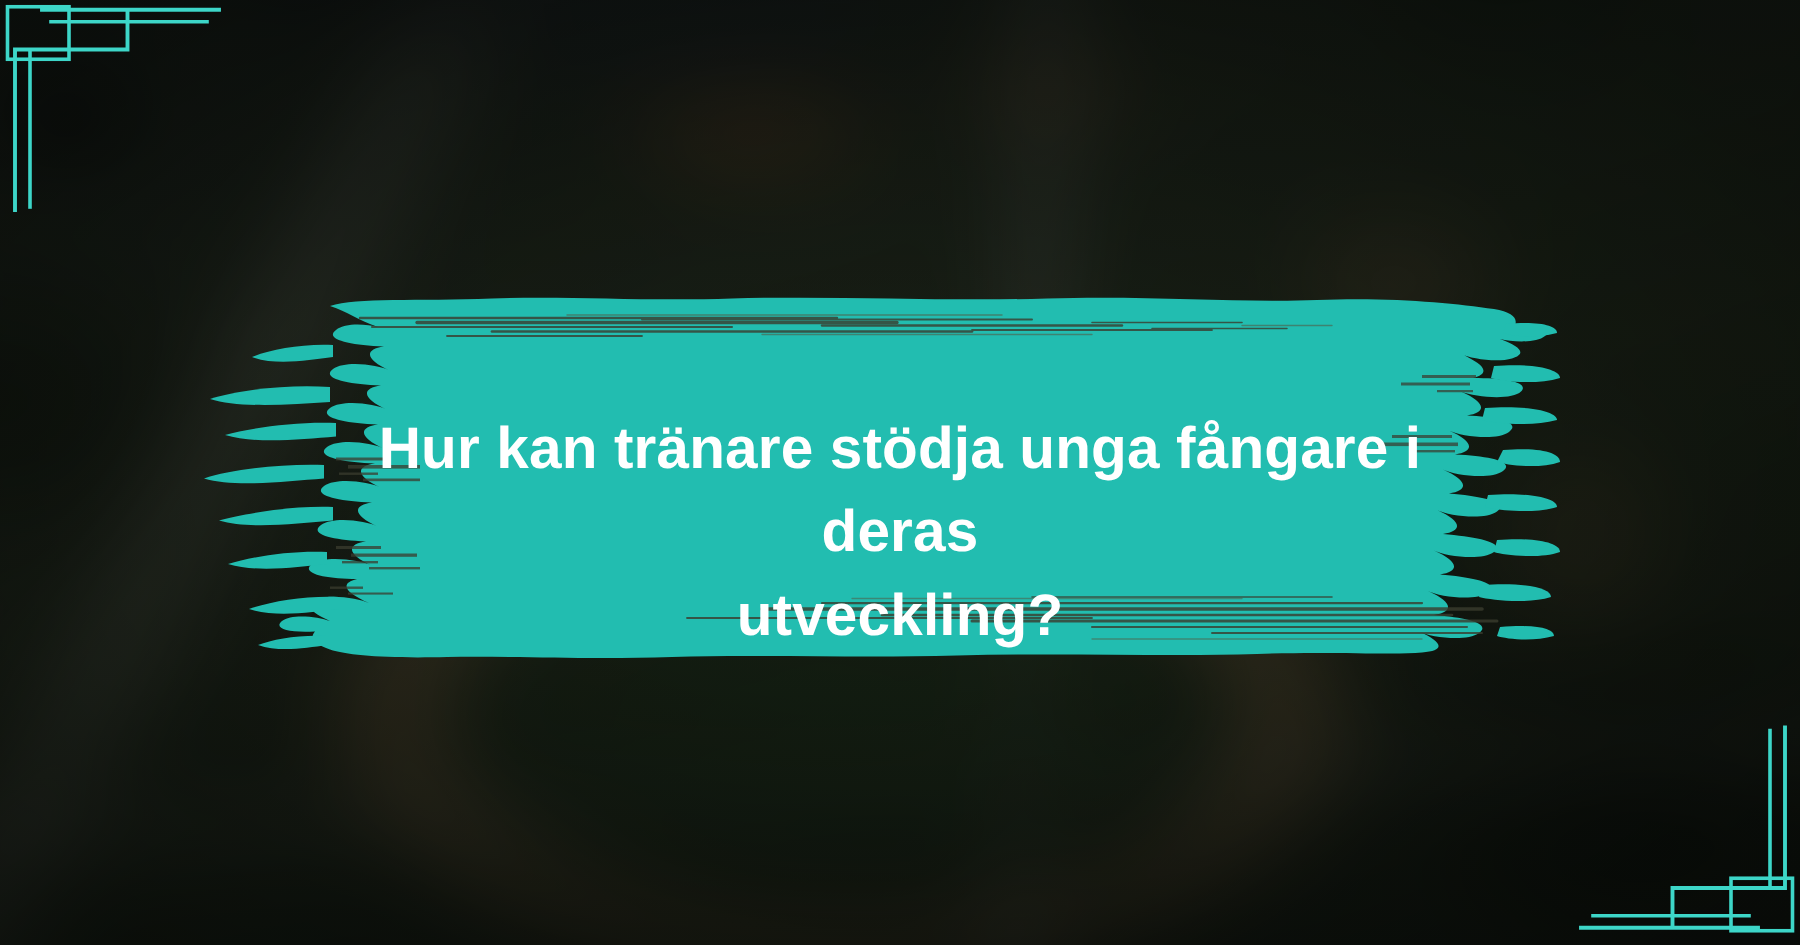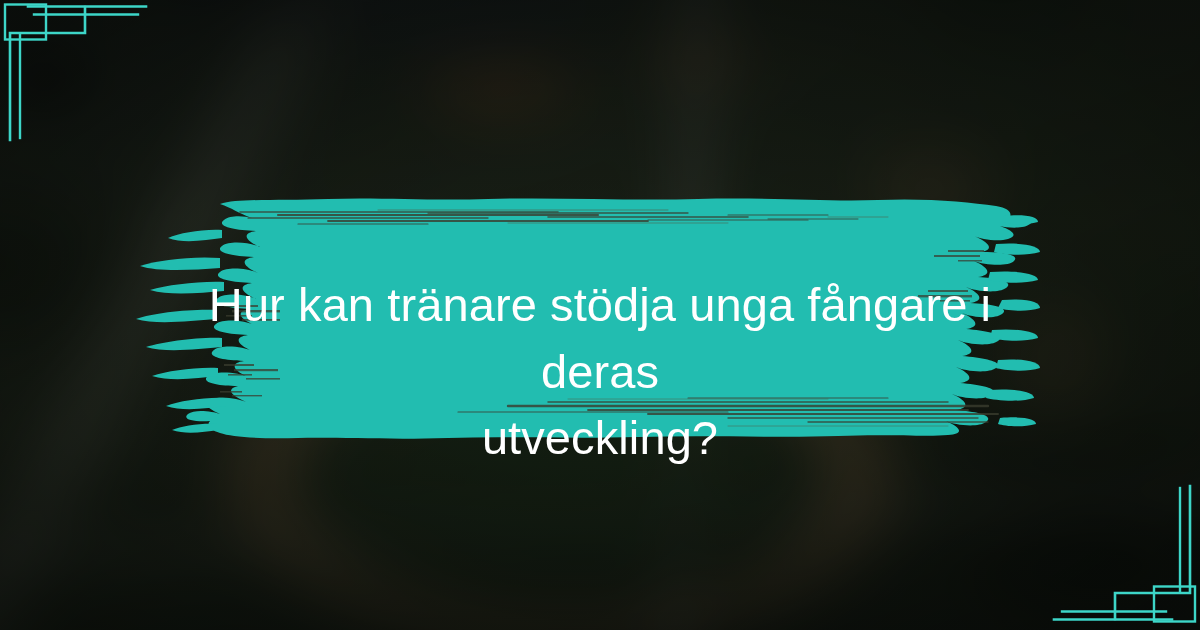--- a/index.html
+++ b/index.html
@@ -79,23 +79,23 @@
   .banner svg { display: block; width: 100%; height: 100%; }
 
   
   .headline {
     position: absolute;
     left: 195px;
     top: 272px;
     width: 810px;
     text-align: center;
     color: #ffffff;
-    font-size: 47px;
+    font-size: 39px;
     line-height: 1.42;
-    font-weight: 400;
+    font-weight: 700;
     letter-spacing: 0.1px;
     white-space: pre-line;
   }
 </style>
 </head>
 <body>
 
 <div class="stage">
 
   <div class="bg"></div>

